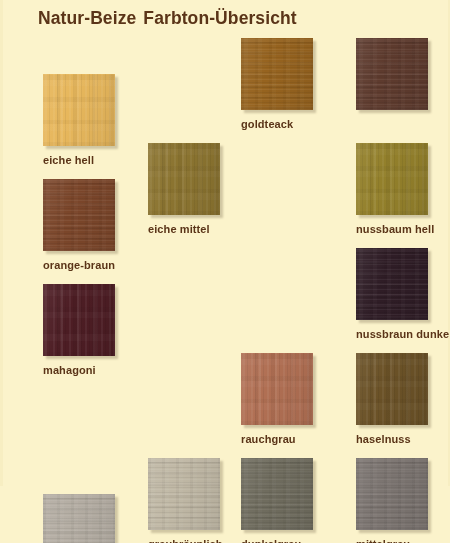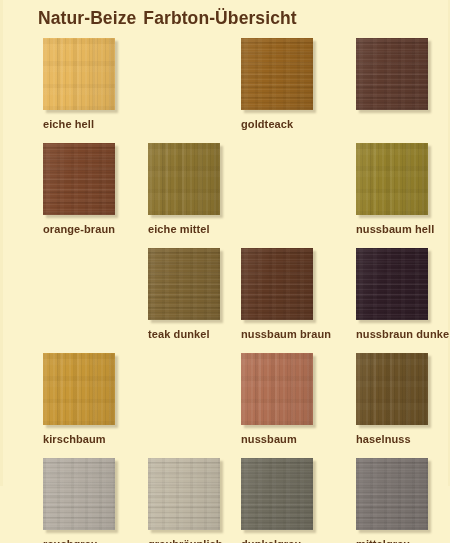--- a/index.html
+++ b/index.html
@@ -61,21 +61,21 @@
     height: 105px;
   }
   .swatch-row.row-last { height: 98px; }
 
   .swatch-cell {
     position: absolute;
     top: 0;
     width: 105px;
     height: 100px;
   }
-  .swatch-cell.col-0 { left: 40px; }
+  .swatch-cell.col-0 { left: 40px; margin-top: 36px; }
   .swatch-cell.col-1 { left: 145px; }
   .swatch-cell.col-2 { left: 238px; }
   .swatch-cell.col-3 { left: 353px; }
 
   .swatch-chip {
     position: relative;
     width: 72px;
     height: 72px;
     box-shadow: 3px 3px 2px rgba(120, 110, 80, 0.33);
     overflow: hidden;
@@ -183,56 +183,42 @@
         </div>
         <div class="swatch-cell col-3">
           <div class="swatch-chip" style="background: rgb(147, 128, 43);">
             <div class="grain" style="transform: rotate(90deg) scale(1.6);"></div>
             <div class="sheen"></div>
           </div>
           <div class="swatch-label">nussbaum hell</div>
         </div>
       </div>
       <div class="swatch-row">
-        <div class="swatch-cell col-1">
-          <div class="swatch-chip" style="background: rgb(125, 100, 51);">
-            <div class="grain"></div>
-            <div class="sheen"></div>
-          </div>
-          <div class="swatch-label">teak dunkel</div>
-        </div>
-        <div class="swatch-cell col-2">
-          <div class="swatch-chip" style="background: rgb(95, 56, 35);">
-            <div class="grain"></div>
-            <div class="sheen"></div>
-          </div>
-          <div class="swatch-label">nussbaum braun</div>
+        <div class="swatch-cell col-0">
+          <div class="swatch-chip" style="background: rgb(77, 29, 36);">
+            <div class="grain" style="transform: rotate(90deg) scale(1.6);"></div>
+            <div class="sheen"></div>
+          </div>
+          <div class="swatch-label">mahagoni</div>
         </div>
         <div class="swatch-cell col-3">
           <div class="swatch-chip" style="background: rgb(47, 29, 38);">
             <div class="grain"></div>
             <div class="sheen"></div>
           </div>
           <div class="swatch-label">nussbraun dunkel</div>
         </div>
       </div>
       <div class="swatch-row">
-        <div class="swatch-cell col-0">
-          <div class="swatch-chip" style="background: rgb(199, 151, 54);">
-            <div class="grain" style="transform: rotate(90deg) scale(1.6);"></div>
-            <div class="sheen"></div>
-          </div>
-          <div class="swatch-label">kirschbaum</div>
-        </div>
         <div class="swatch-cell col-2">
           <div class="swatch-chip" style="background: rgb(176, 111, 83);">
             <div class="grain" style="transform: rotate(90deg) scale(1.6);"></div>
             <div class="sheen"></div>
           </div>
-          <div class="swatch-label">nussbaum</div>
+          <div class="swatch-label">rauchgrau</div>
         </div>
         <div class="swatch-cell col-3">
           <div class="swatch-chip" style="background: rgb(107, 82, 39);">
             <div class="grain" style="transform: rotate(90deg) scale(1.6);"></div>
             <div class="sheen"></div>
           </div>
           <div class="swatch-label">haselnuss</div>
         </div>
       </div>
       <div class="swatch-row row-last">

